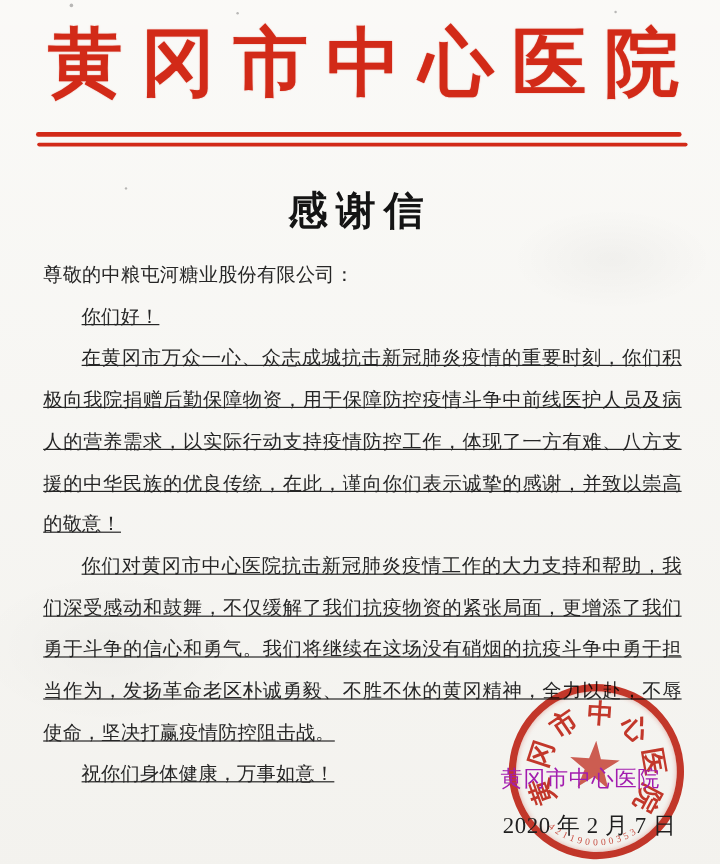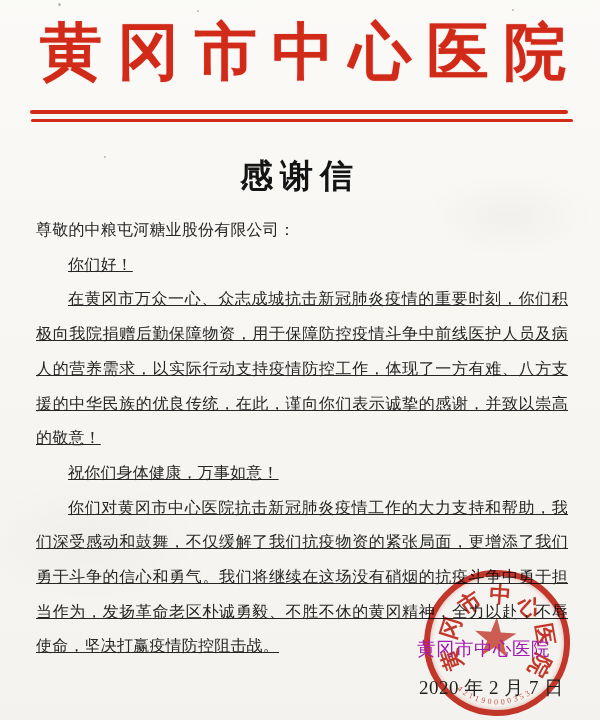--- a/index.html
+++ b/index.html
@@ -105,22 +105,22 @@
 
 <div class="rule rule-top"></div>
 <div class="rule rule-bottom"></div>
 
 <div class="letter-title">感谢信</div>
 
 <div class="letter-body">
   <p>尊敬的中粮屯河糖业股份有限公司：</p>
   <p class="indent">你们好！</p>
   <p class="indent">在黄冈市万众一心、众志成城抗击新冠肺炎疫情的重要时刻，你们积极向我院捐赠后勤保障物资，用于保障防控疫情斗争中前线医护人员及病人的营养需求，以实际行动支持疫情防控工作，体现了一方有难、八方支援的中华民族的优良传统，在此，谨向你们表示诚挚的感谢，并致以崇高的敬意！</p>
+  <p class="indent">你们对黄冈市中心医院抗击新冠肺炎疫情工作的大力支持和帮助，我们深受感动和鼓舞，不仅缓解了我们抗疫物资的紧张局面，更增添了我们勇于斗争的信心和勇气。我们将继续在这场没有硝烟的抗疫斗争中勇于担当作为，发扬革命老区朴诚勇毅、不胜不休的黄冈精神，全力以赴，不辱使命，坚决打赢疫情防控阻击战。</p>
   <p class="indent">祝你们身体健康，万事如意！</p>
-  <p class="indent">你们对黄冈市中心医院抗击新冠肺炎疫情工作的大力支持和帮助，我们深受感动和鼓舞，不仅缓解了我们抗疫物资的紧张局面，更增添了我们勇于斗争的信心和勇气。我们将继续在这场没有硝烟的抗疫斗争中勇于担当作为，发扬革命老区朴诚勇毅、不胜不休的黄冈精神，全力以赴，不辱使命，坚决打赢疫情防控阻击战。</p>
 </div>
 
 <div class="seal">
   <div class="seal-ring"></div>
   <div class="seal-star">★</div>
   <div class="seal-arc">
       <span style="position: absolute; left: 50%; top: 50%; font-size: 22px; transform: translate(-50%, -50%) rotate(-114deg) translateY(-48px);">黄</span>
       <span style="position: absolute; left: 50%; top: 50%; font-size: 22px; transform: translate(-50%, -50%) rotate(-76deg) translateY(-48px);">冈</span>
       <span style="position: absolute; left: 50%; top: 50%; font-size: 22px; transform: translate(-50%, -50%) rotate(-38deg) translateY(-48px);">市</span>
       <span style="position: absolute; left: 50%; top: 50%; font-size: 22px; transform: translate(-50%, -50%) rotate(0deg) translateY(-48px);">中</span>

